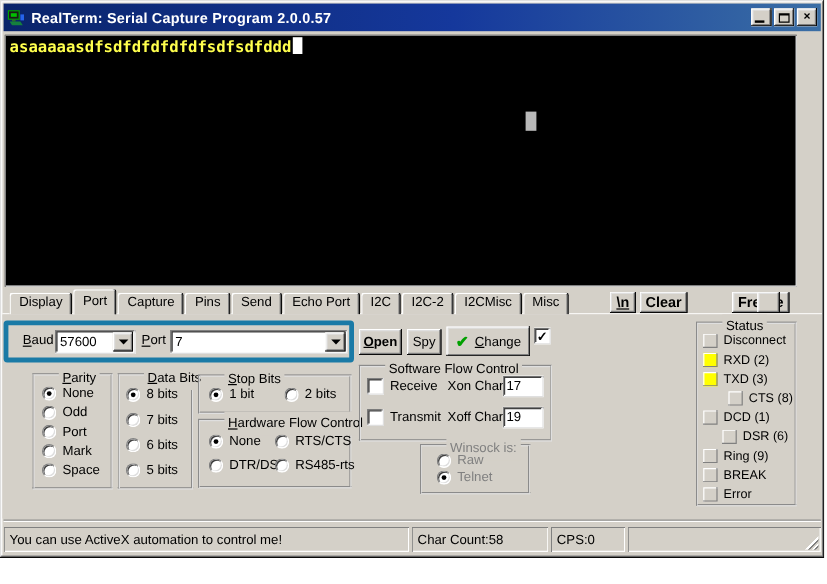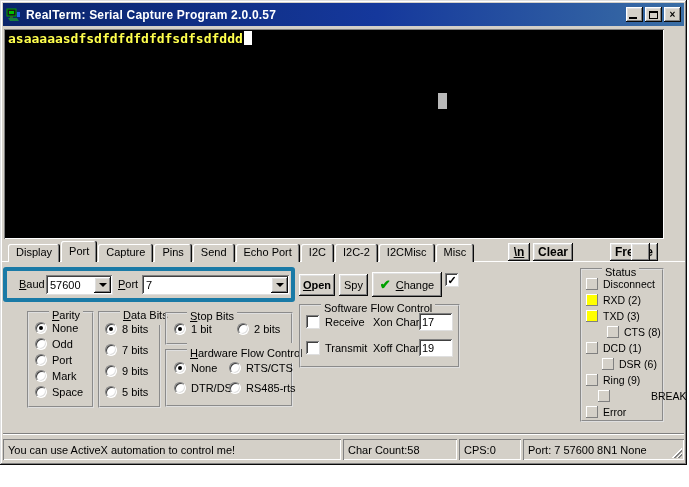--- a/index.html
+++ b/index.html
@@ -243,21 +243,21 @@
         <div class="radio-item" style="left:5px; top:10px;">
             <span class="radio checked"></span>
             <span class="radio-label">8 bits</span>
           </div>
         <div class="radio-item" style="left:5px; top:31px;">
             <span class="radio"></span>
             <span class="radio-label">7 bits</span>
           </div>
         <div class="radio-item" style="left:5px; top:52px;">
             <span class="radio"></span>
-            <span class="radio-label">9 bits</span>
+            <span class="radio-label">6 bits</span>
           </div>
         <div class="radio-item" style="left:5px; top:73px;">
             <span class="radio"></span>
             <span class="radio-label">5 bits</span>
           </div>
       </div>
 
       <div class="group" style="left:163px; top:50px; width:128px; height:33px;">
         <span class="group-title mn">Stop Bits</span>
         <div class="radio-item" style="left:7px; top:9px;">
@@ -295,20 +295,31 @@
         <div class="checkbox" style="left:5px; top:9px;"></div>
         <span class="lbl" style="position:absolute; left:24px; top:10px;">Receive</span>
         <span class="lbl" style="position:absolute; left:72px; top:10px;">Xon Char:</span>
         <input class="field" style="left: 118px; top: 7px; width: 34px;" value="17">
         <div class="checkbox" style="left:5px; top:35px;"></div>
         <span class="lbl" style="position:absolute; left:24px; top:36px;">Transmit</span>
         <span class="lbl" style="position:absolute; left:72px; top:36px;">Xoff Char:</span>
         <input class="field" style="left: 118px; top: 33px; width: 34px;" value="19">
       </div>
 
+      <div class="group disabled" style="left:348px; top:108px; width:92px; height:42px;">
+        <span class="group-title">Winsock is:</span>
+        <div class="radio-item" style="left:12px; top:6px;">
+            <span class="radio"></span>
+            <span class="radio-label">Raw</span>
+          </div>
+        <div class="radio-item" style="left:12px; top:20px;">
+            <span class="radio checked"></span>
+            <span class="radio-label">Telnet</span>
+          </div>
+      </div>
 
       <div class="group" style="left:578px; top:6px; width:84px; height:154px;">
         <span class="group-title">Status</span>
         <div class="led-item" style="left:4px; top:8px;">
             <span class="led"></span>
             <span class="led-label">Disconnect</span>
           </div>
         <div class="led-item" style="left:4px; top:24px;justify-content:flex-end;">
             <span class="led on"></span>
             <span class="led-label">RXD (2)</span>
@@ -326,21 +337,21 @@
             <span class="led-label">DCD (1)</span>
           </div>
         <div class="led-item" style="left:4px; top:88px;margin-left:16px;">
             <span class="led"></span>
             <span class="led-label">DSR (6)</span>
           </div>
         <div class="led-item" style="left:4px; top:104px;">
             <span class="led"></span>
             <span class="led-label">Ring (9)</span>
           </div>
-        <div class="led-item" style="left:16px; top:120px;gap:36px;">
+        <div class="led-item" style="left:4px; top:120px;">
             <span class="led"></span>
             <span class="led-label">BREAK</span>
           </div>
         <div class="led-item" style="left:4px; top:136px;align-items:center;">
             <span class="led"></span>
             <span class="led-label">Error</span>
           </div>
       </div>
     </div>
 
@@ -350,19 +361,18 @@
       <div class="sb-panel" style="left:0px; width:338px;">
           <span>You can use ActiveX automation to control me!</span>
         </div>
       <div class="sb-panel" style="left:340px; width:114px;">
           <span>Char Count:58</span>
         </div>
       <div class="sb-panel" style="left:456px; width:62px;">
           <span>CPS:0</span>
         </div>
       <div class="sb-panel" style="left:520px; width:161px;">
-          <span>Port: 7 57600 8N1 None</span>
         <span class="grip"></span>
       </div>
     </div>
 
   </div>
 </div>
 
 </body></html>

